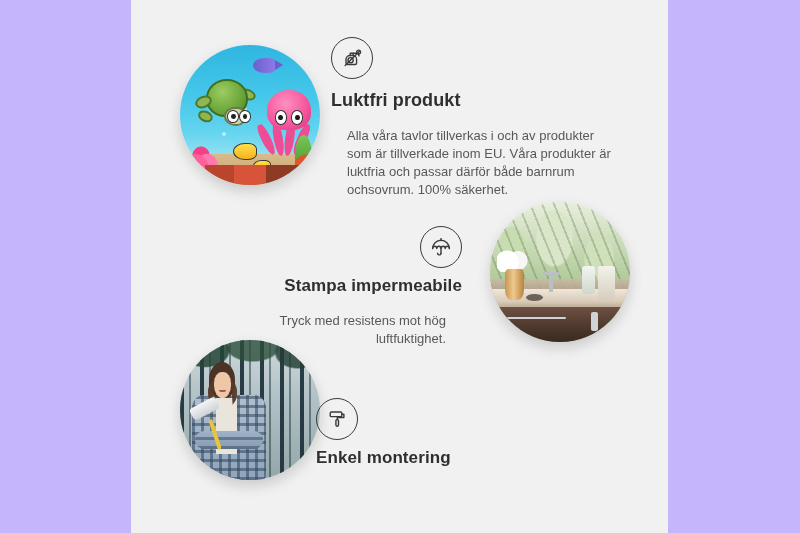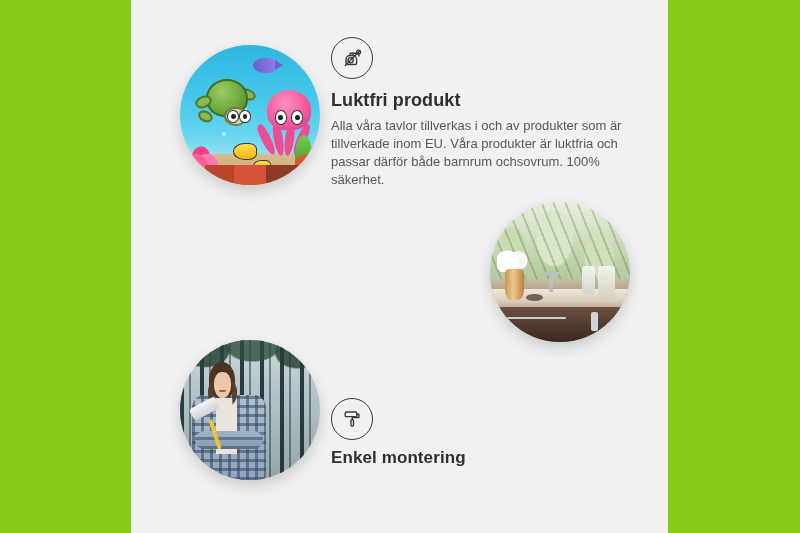--- a/index.html
+++ b/index.html
@@ -6,21 +6,21 @@
   html, body { width:800px; height:533px; }
   body {
     background:#ffffff;
     font-family:"Liberation Sans", sans-serif;
     overflow:hidden;
   }
 
   #canvas {
     position:relative;
     width:800px; height:533px;
-    background:#84cc16;
+    background:#c4b5fd;
   }
 
   
   .plate {
     position:absolute;
     left:131px; top:0;
     width:537px; height:533px;
     background:#f1f1f1;
   }
 
@@ -298,36 +298,36 @@
     display:flex; align-items:center; justify-content:center;
   }
   .icon-circle svg { display:block; }
 
   .block { position:absolute; }
   .block h3 {
     font-size:18px; font-weight:600; color:#2f2f2f;
     letter-spacing:.1px; margin:0 0 5px 0;
   }
   .block p {
-    font-size:13px; line-height:18px; color:#585858; margin:0;
+    font-size:13px; line-height:18px; color:#585858; margin:16px;
   }
 
   
   #block-odour { left:331px; top:37px; width:300px; }
   #block-odour .icon-circle { margin-bottom:11px; }
   #block-odour h3 { margin-bottom:6px; }
 
   
   #block-water { left:190px; top:226px; width:272px; text-align:right; }
   #block-water .icon-circle { margin-left:auto; margin-bottom:8px; }
   #block-water h3 { font-size:17px; margin-bottom:4px; }
   #block-water p { font-size:13px; }
 
   
-  #block-mount { left:331px; top:398px; width:270px; }
+  #block-mount { left:316px; top:398px; width:270px; }
   #block-mount .icon-circle { margin-bottom:8px; }
   #block-mount h3 { font-size:17px; margin-bottom:3px; }
 </style>
 </head>
 <body>
 
 <div id="canvas">
 
   <div class="plate"></div>
 
@@ -391,20 +391,33 @@
       <div class="bath-vanity"></div>
       <div class="bath-flowers"></div>
       <div class="bath-vase"></div>
       <div class="bath-faucet"></div>
       <div class="bath-soap"></div>
       <div class="bath-towel"></div>
       <div class="bath-dish"></div>
     </div>
   </div>
 
+  <div class="block" id="block-water">
+    <div class="icon-circle">
+      <svg width="26" height="26" viewBox="0 0 26 26" fill="none" stroke="#3b3b3b" stroke-width="1.4" stroke-linecap="round" stroke-linejoin="round">
+        <path d="M4.6 14.6c0-4.6 3.8-8.3 8.4-8.3s8.4 3.7 8.4 8.3"></path>
+        <path d="M4.6 14.6c0-1.3 1-2.3 2.1-2.3s2.1 1 2.1 2.3c0-1.3 .9-2.3 2.1-2.3s2.1 1 2.1 2.3c0-1.3 .9-2.3 2.1-2.3s2.1 1 2.1 2.3c0-1.3 .9-2.3 2.1-2.3s2.1 1 2.1 2.3"></path>
+        <line x1="13" y1="14.6" x2="13" y2="19.3"></line>
+        <path d="M13 19.3c0 .9-.8 1.6-1.7 1.6s-1.7-.7-1.7-1.6"></path>
+        <line x1="13" y1="6.3" x2="13" y2="4.6"></line>
+      </svg>
+    </div>
+    <h3>Stampa impermeabile</h3>
+    <p>Tryck med resistens mot hög luftfuktighet.</p>
+  </div>
 
   <div class="photo" id="photo-forest">
     <div class="inner">
       <div class="forest-bg"></div>
       <div class="forest-trees"></div>
       <div class="forest-canopy"></div>
       <div class="woman">
         <div class="body"></div>
         <div class="shirt"></div>
         <div class="arms"></div>

